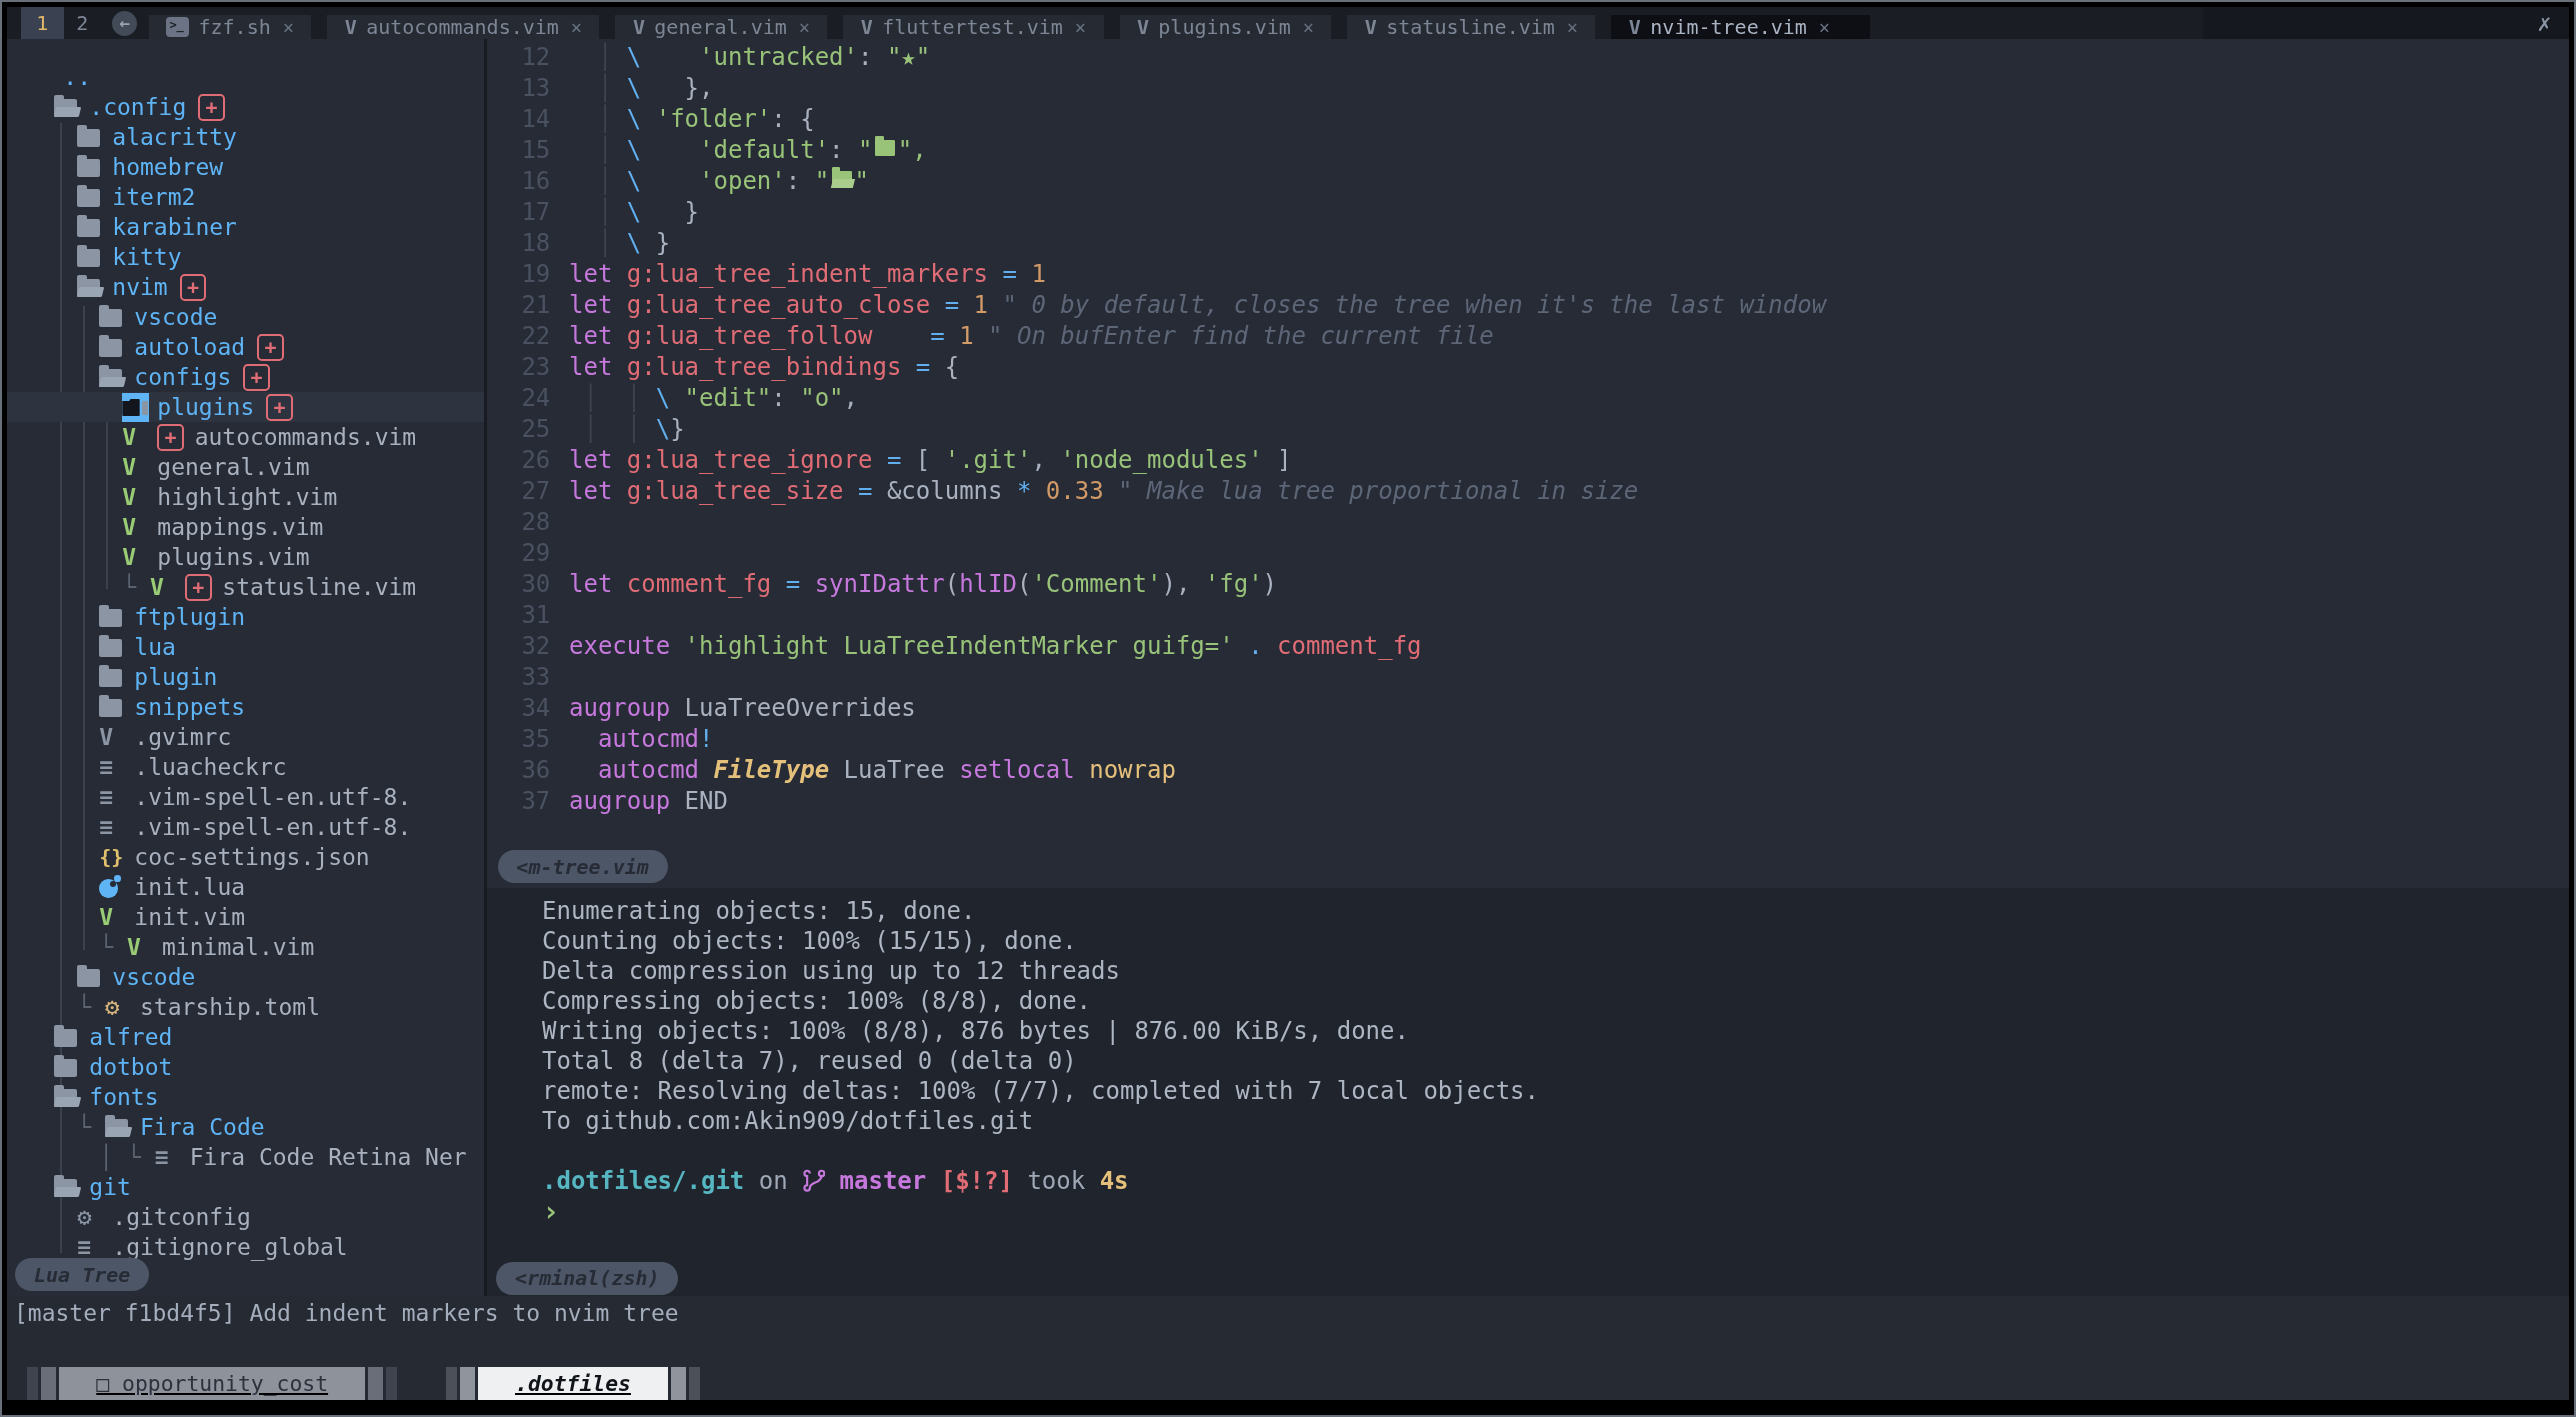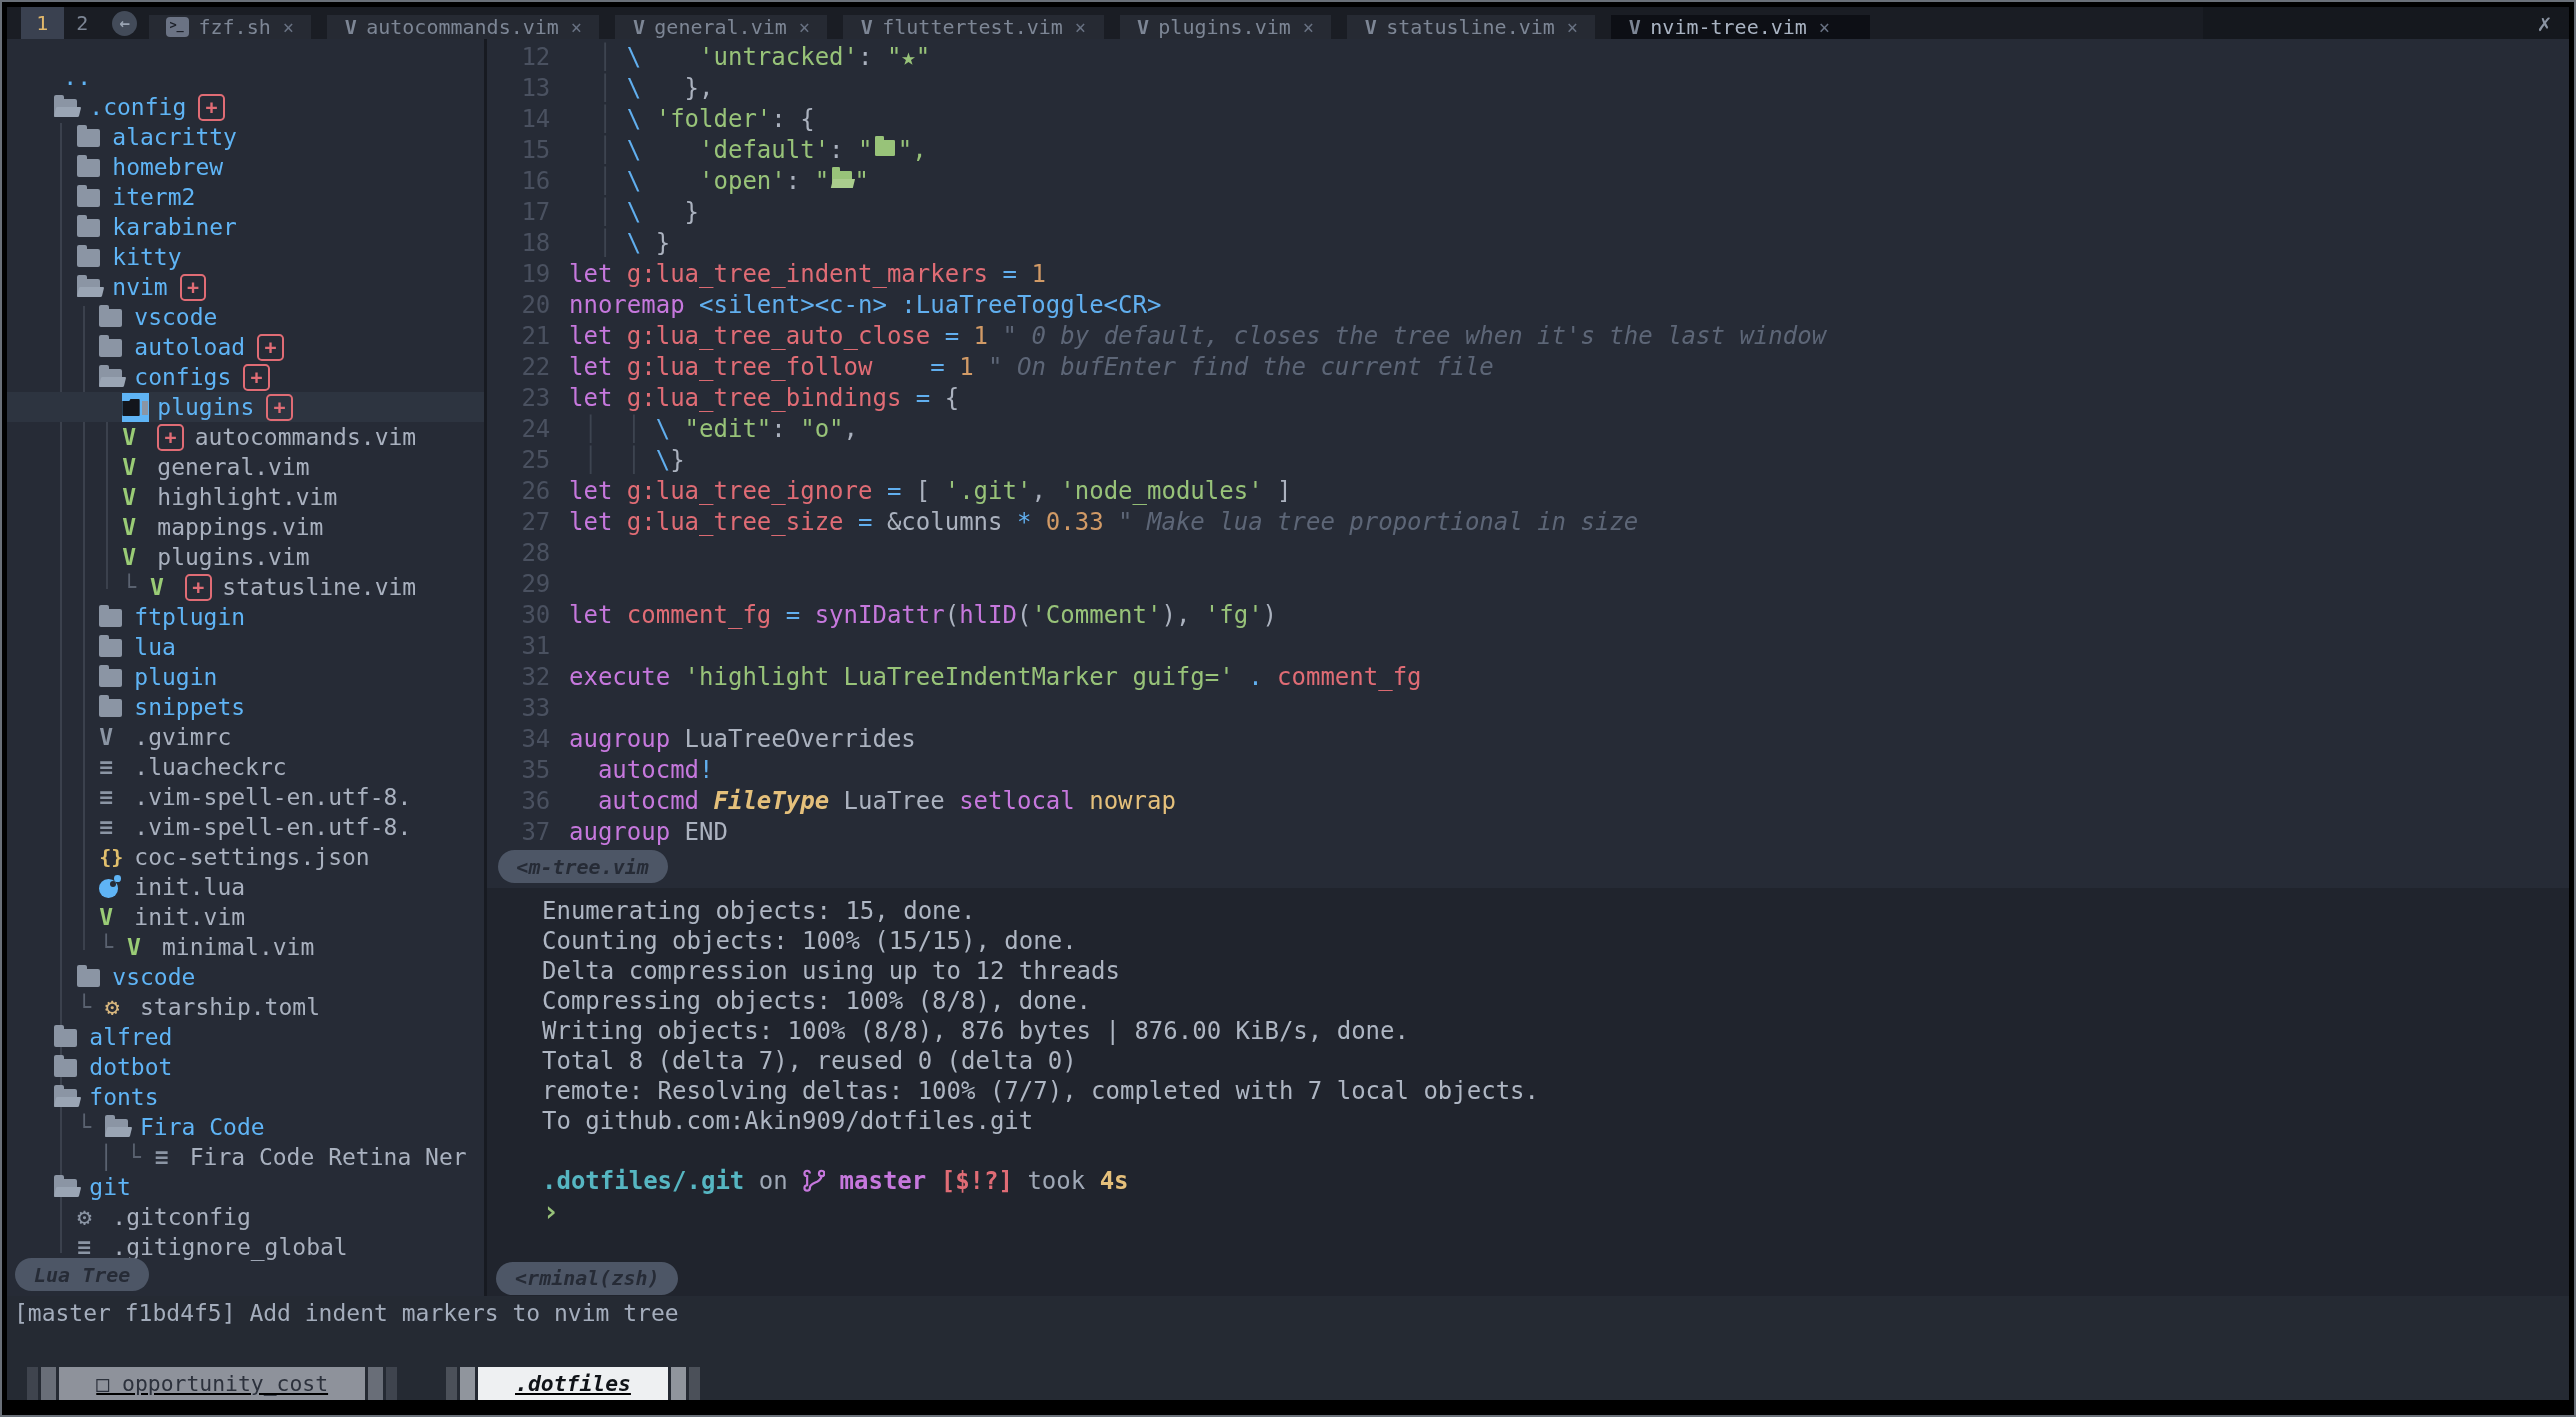--- a/index.html
+++ b/index.html
@@ -224,21 +224,20 @@
       <div class="main">
         <div class="editor" id="editor-host">
             <div class="eline"><span class="lnum">12</span><span class="lcode"><span class="sg sg-f">  </span><span class="sg sg-g">│</span><span class="sg sg-f"> </span><span class="sg sg-o">\</span><span class="sg sg-f">    </span><span class="sg sg-s">'untracked'</span><span class="sg sg-f">: </span><span class="sg sg-s">"★"</span></span></div>
             <div class="eline"><span class="lnum">13</span><span class="lcode"><span class="sg sg-f">  </span><span class="sg sg-g">│</span><span class="sg sg-f"> </span><span class="sg sg-o">\</span><span class="sg sg-f">   },</span></span></div>
             <div class="eline"><span class="lnum">14</span><span class="lcode"><span class="sg sg-f">  </span><span class="sg sg-g">│</span><span class="sg sg-f"> </span><span class="sg sg-o">\</span><span class="sg sg-f"> </span><span class="sg sg-s">'folder'</span><span class="sg sg-f">: {</span></span></div>
             <div class="eline"><span class="lnum">15</span><span class="lcode"><span class="sg sg-f">  </span><span class="sg sg-g">│</span><span class="sg sg-f"> </span><span class="sg sg-o">\</span><span class="sg sg-f">    </span><span class="sg sg-s">'default'</span><span class="sg sg-f">: </span><span class="sg sg-s">"</span><span class="cic cic-cfolder"></span><span class="sg sg-s">",</span></span></div>
             <div class="eline"><span class="lnum">16</span><span class="lcode"><span class="sg sg-f">  </span><span class="sg sg-g">│</span><span class="sg sg-f"> </span><span class="sg sg-o">\</span><span class="sg sg-f">    </span><span class="sg sg-s">'open'</span><span class="sg sg-f">: </span><span class="sg sg-s">"</span><span class="cic cic-cfolder-open"></span><span class="sg sg-s">"</span></span></div>
             <div class="eline"><span class="lnum">17</span><span class="lcode"><span class="sg sg-f">  </span><span class="sg sg-g">│</span><span class="sg sg-f"> </span><span class="sg sg-o">\</span><span class="sg sg-f">   }</span></span></div>
             <div class="eline"><span class="lnum">18</span><span class="lcode"><span class="sg sg-f">  </span><span class="sg sg-g">│</span><span class="sg sg-f"> </span><span class="sg sg-o">\</span><span class="sg sg-f"> }</span></span></div>
             <div class="eline"><span class="lnum">19</span><span class="lcode"><span class="sg sg-k">let</span><span class="sg sg-f"> </span><span class="sg sg-v">g:lua_tree_indent_markers</span><span class="sg sg-f"> </span><span class="sg sg-o">=</span><span class="sg sg-f"> </span><span class="sg sg-n">1</span></span></div>
-            <div class="eline"><span class="lnum">20</span><span class="lcode"><span class="sg sg-k">nnoremap</span><span class="sg sg-f"> </span><span class="sg sg-o">&lt;silent&gt;&lt;c-n&gt;</span><span class="sg sg-f"> </span><span class="sg sg-o">:LuaTreeToggle&lt;CR&gt;</span></span></div>
             <div class="eline"><span class="lnum">21</span><span class="lcode"><span class="sg sg-k">let</span><span class="sg sg-f"> </span><span class="sg sg-v">g:lua_tree_auto_close</span><span class="sg sg-f"> </span><span class="sg sg-o">=</span><span class="sg sg-f"> </span><span class="sg sg-n">1</span><span class="sg sg-f"> </span><span class="sg sg-c">" 0 by default, closes the tree when it's the last window</span></span></div>
             <div class="eline"><span class="lnum">22</span><span class="lcode"><span class="sg sg-k">let</span><span class="sg sg-f"> </span><span class="sg sg-v">g:lua_tree_follow</span><span class="sg sg-f">    </span><span class="sg sg-o">=</span><span class="sg sg-f"> </span><span class="sg sg-n">1</span><span class="sg sg-f"> </span><span class="sg sg-c">" On bufEnter find the current file</span></span></div>
             <div class="eline"><span class="lnum">23</span><span class="lcode"><span class="sg sg-k">let</span><span class="sg sg-f"> </span><span class="sg sg-v">g:lua_tree_bindings</span><span class="sg sg-f"> </span><span class="sg sg-o">=</span><span class="sg sg-f"> {</span></span></div>
             <div class="eline"><span class="lnum">24</span><span class="lcode"><span class="sg sg-f"> </span><span class="sg sg-g">│</span><span class="sg sg-f">  </span><span class="sg sg-g">│</span><span class="sg sg-f"> </span><span class="sg sg-o">\</span><span class="sg sg-f"> </span><span class="sg sg-s">"edit"</span><span class="sg sg-f">: </span><span class="sg sg-s">"o"</span><span class="sg sg-f">,</span></span></div>
             <div class="eline"><span class="lnum">25</span><span class="lcode"><span class="sg sg-f"> </span><span class="sg sg-g">│</span><span class="sg sg-f">  </span><span class="sg sg-g">│</span><span class="sg sg-f"> </span><span class="sg sg-o">\</span><span class="sg sg-f">}</span></span></div>
             <div class="eline"><span class="lnum">26</span><span class="lcode"><span class="sg sg-k">let</span><span class="sg sg-f"> </span><span class="sg sg-v">g:lua_tree_ignore</span><span class="sg sg-f"> </span><span class="sg sg-o">=</span><span class="sg sg-f"> [ </span><span class="sg sg-s">'.git'</span><span class="sg sg-f">, </span><span class="sg sg-s">'node_modules'</span><span class="sg sg-f"> ]</span></span></div>
             <div class="eline"><span class="lnum">27</span><span class="lcode"><span class="sg sg-k">let</span><span class="sg sg-f"> </span><span class="sg sg-v">g:lua_tree_size</span><span class="sg sg-f"> </span><span class="sg sg-o">=</span><span class="sg sg-f"> &amp;columns </span><span class="sg sg-o">*</span><span class="sg sg-f"> </span><span class="sg sg-n">0.33</span><span class="sg sg-f"> </span><span class="sg sg-c">" Make lua tree proportional in size</span></span></div>
             <div class="eline"><span class="lnum">28</span><span class="lcode"></span></div>
             <div class="eline"><span class="lnum">29</span><span class="lcode"></span></div>
             <div class="eline"><span class="lnum">30</span><span class="lcode"><span class="sg sg-k">let</span><span class="sg sg-f"> </span><span class="sg sg-v">comment_fg</span><span class="sg sg-f"> </span><span class="sg sg-o">=</span><span class="sg sg-f"> </span><span class="sg sg-k">synIDattr</span><span class="sg sg-f">(</span><span class="sg sg-k">hlID</span><span class="sg sg-f">(</span><span class="sg sg-s">'Comment'</span><span class="sg sg-f">), </span><span class="sg sg-s">'fg'</span><span class="sg sg-f">)</span></span></div>

